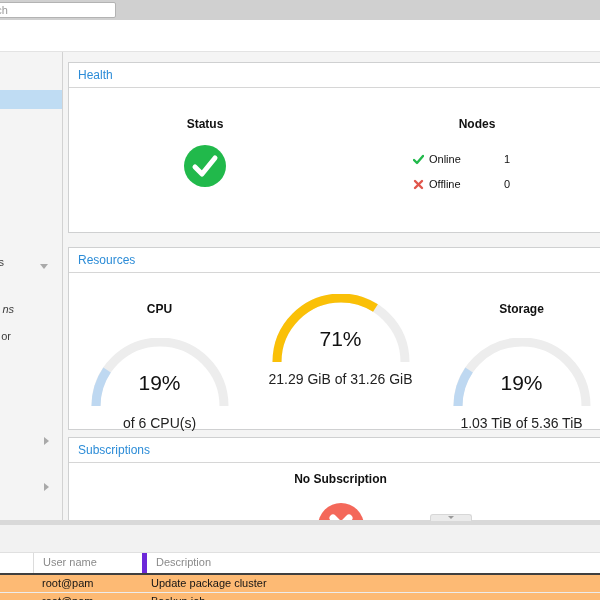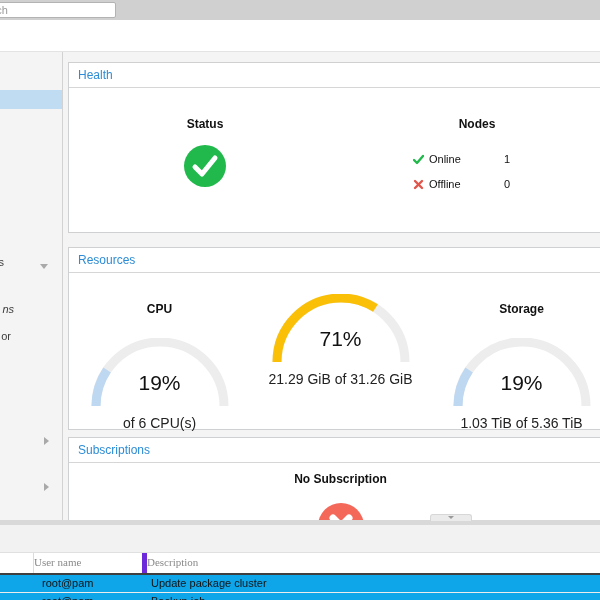--- a/index.html
+++ b/index.html
@@ -62,24 +62,24 @@
 
   
   .splitter{position:absolute;left:0;top:520px;width:600px;height:5px;background:#d9d9d9;}
   .split-handle{position:absolute;left:430px;top:514px;width:40px;height:6px;background:#ebebeb;
                 border:1px solid #d7d7d7;border-bottom:none;border-radius:3px 3px 0 0;}
   .split-handle .tri{width:0;height:0;margin:1px auto 0;border-left:3px solid transparent;
                 border-right:3px solid transparent;border-top:3px solid #9a9a9a;}
   .bottom{position:absolute;left:0;top:525px;width:600px;height:75px;background:#f2f2f2;overflow:hidden;}
   .grid-header{position:absolute;left:0;top:27px;width:600px;height:23px;background:#fff;
                border-top:1px solid #e0e0e0;border-bottom:2px solid #3f3f3f;box-sizing:border-box;display:flex;}
-  .gh-cell{box-sizing:border-box;font-size:11px;color:#8a8a8a;line-height:19px;
-           overflow:hidden;white-space:nowrap;font-family:Liberation Serif, serif;}
+  .gh-cell{box-sizing:border-box;font-size:11px;color:#8a8a8a;line-height:19px;padding-left:9px;
+           overflow:hidden;white-space:nowrap;}
   .gh-c1{width:33px;} .gh-c2{width:109px;border-left:1px solid #dcdcdc;} .gh-c3{flex:1;border-left:5px solid #6d28d9;}
-  .grid-row{position:absolute;left:0;width:600px;height:17px;background:#0ea5e9;display:flex;
+  .grid-row{position:absolute;left:0;width:600px;height:17px;background:#fdba74;display:flex;
             font-size:11px;color:#141414;line-height:17px;}
   .grid-row.r1{top:50px;border-bottom:1px solid #ececec;}
   .grid-row.r2{top:68px;}
   .gc{box-sizing:border-box;padding-left:9px;overflow:hidden;white-space:nowrap;}
   .gc-c1{width:33px;} .gc-c2{width:109px;} .gc-c3{flex:1;}
 </style>
 </head>
 <body>
 
 <div id="app">

